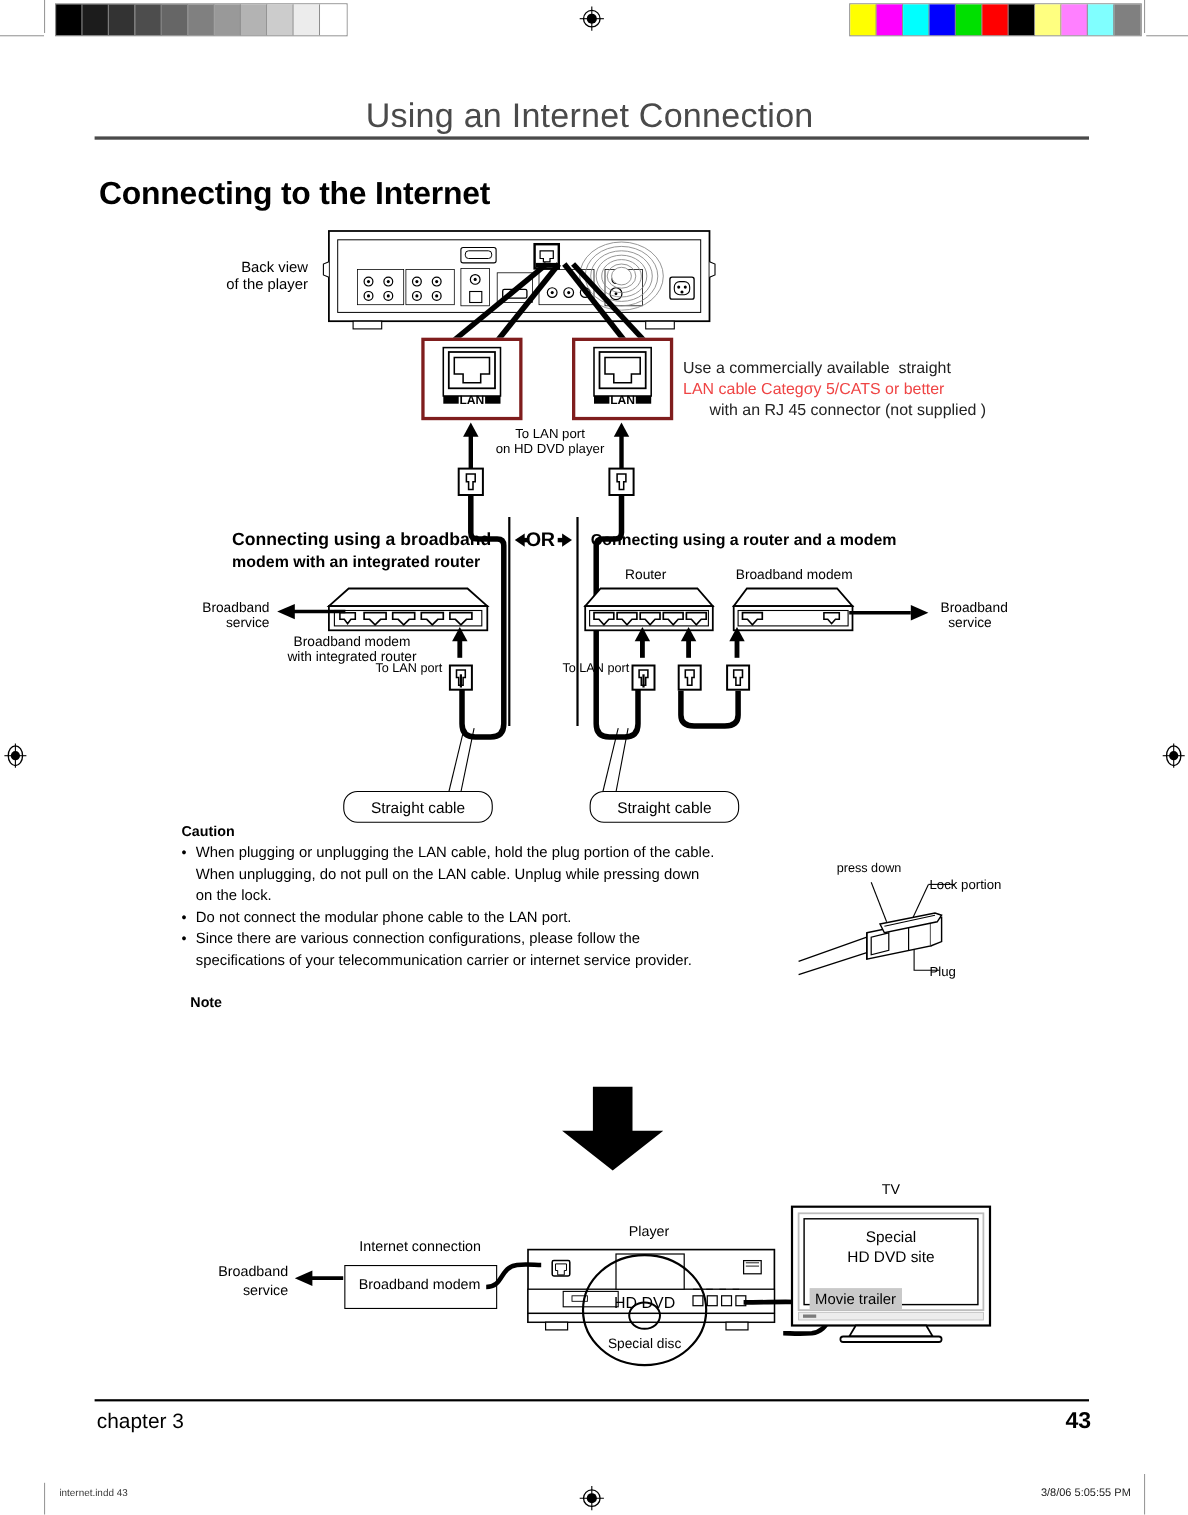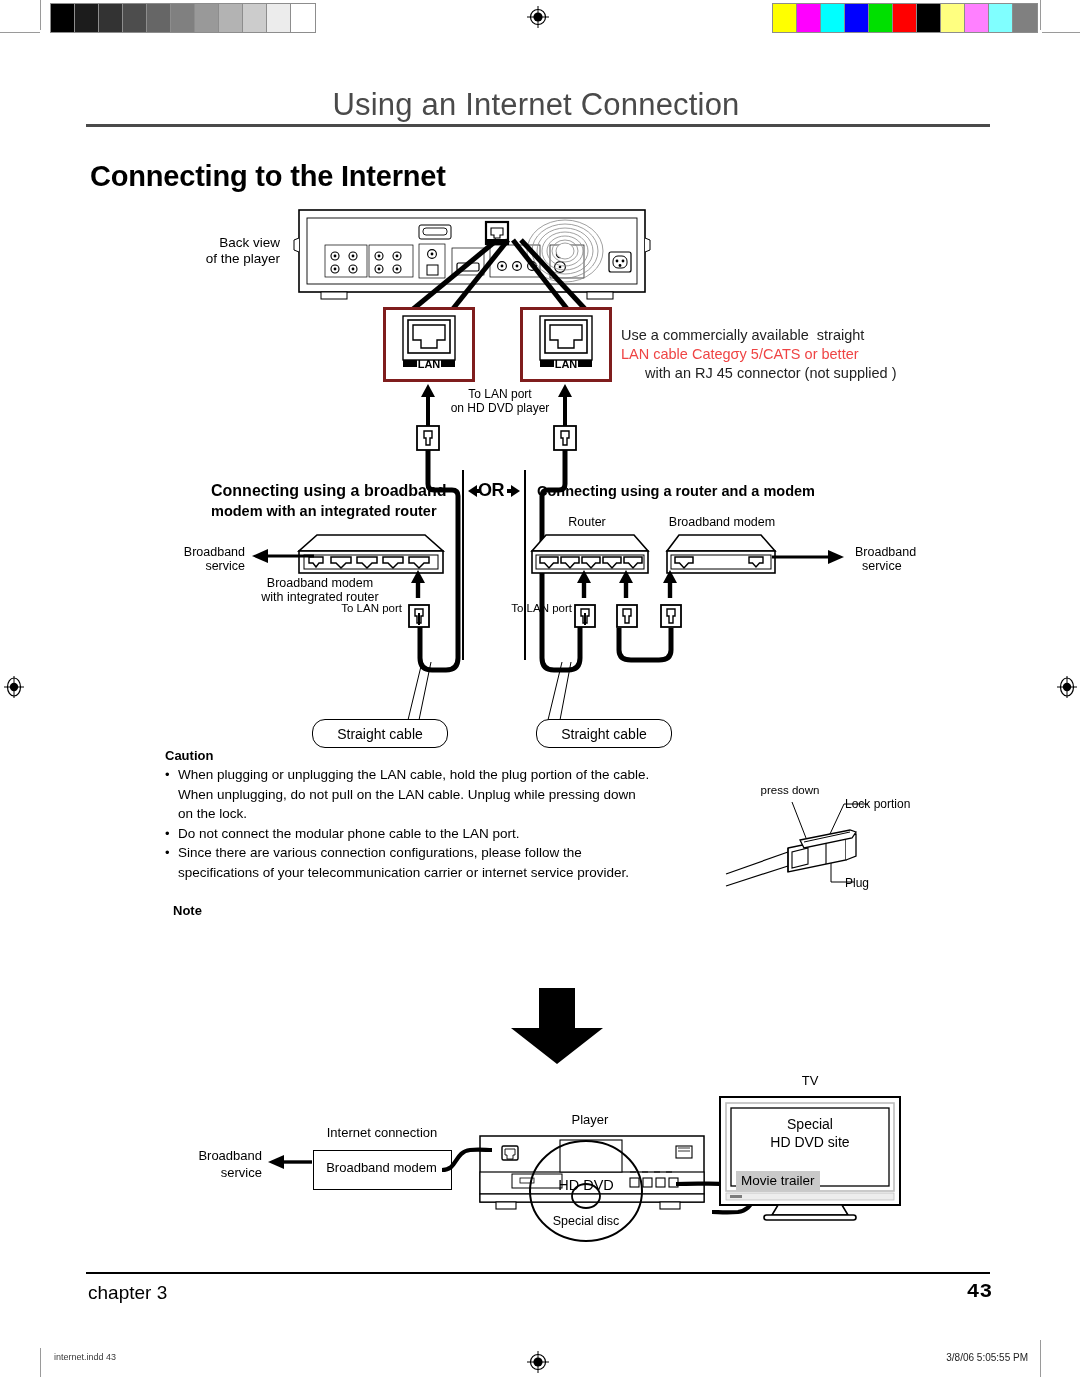--- a/index.html
+++ b/index.html
@@ -82,21 +82,21 @@
   .blk ul { list-style:none; margin:0; padding:0; }
   .blk li { position:relative; padding-left:13px; font-size:13.5px; line-height:19.5px; }
   .blk li::before {
     content:"\2022"; position:absolute; left:0; top:0; font-size:13px;
   }
   .blk.note li { font-size:13px; line-height:19px; }
 
   
   .footer-rule { position:absolute; left:86px; top:1272px; width:904px; height:2px; background:#000; }
   .footer-left { position:absolute; left:88px; top:1282px; font-size:19px; }
-  .footer-right { position:absolute; right:88px; top:1280px; font-size:21px; font-weight:700;font-family:Liberation Mono, monospace; }
+  .footer-right { position:absolute; right:88px; top:1280px; font-size:21px; font-weight:700; }
   .meta-left { position:absolute; left:54px; top:1352px; font-size:9px; color:#3a3a3a; }
   .meta-right { position:absolute; right:52px; top:1352px; font-size:10px; color:#222; }
 
   svg { overflow: visible; }
 </style>
 </head>
 <body>
 
 <div class="crop-v" style="left:40px; top:0; height:30px;"></div>
 <div class="crop-h" style="left:0; top:32px; width:40px;"></div>

